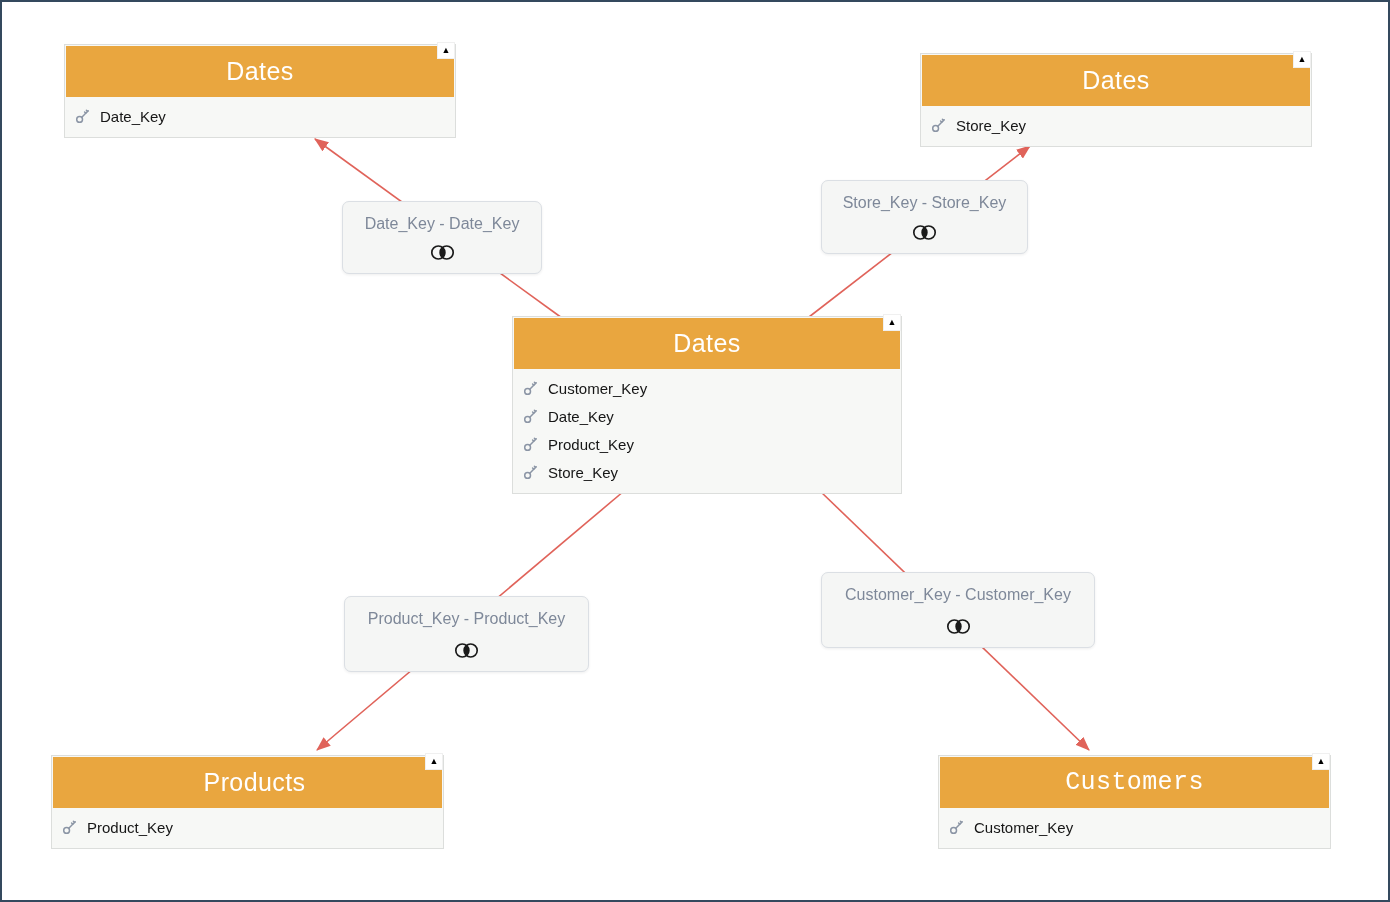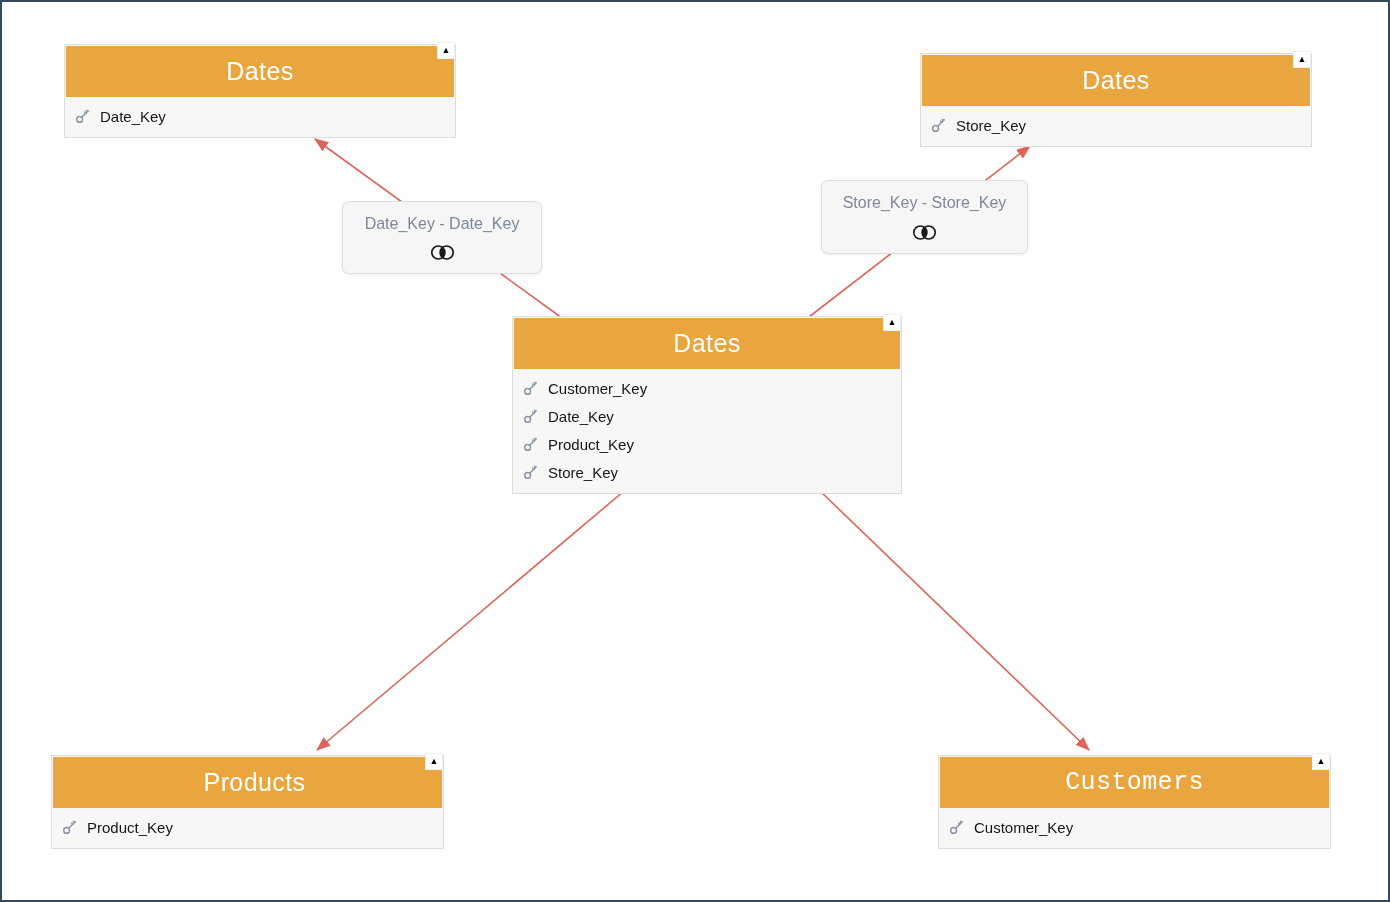--- a/index.html
+++ b/index.html
@@ -229,14 +229,34 @@
     <span class="rel-label" style="color: rgb(126, 136, 153);">Store_Key - Store_Key</span>
     <span class="join-icon">
       <svg width="27" height="19" viewBox="0 0 26 18">
         <circle cx="9" cy="9" r="6.3" fill="none" stroke="#1a1a1a" stroke-width="1.6"></circle>
         <circle cx="17" cy="9" r="6.3" fill="none" stroke="#1a1a1a" stroke-width="1.6"></circle>
         <path d="M13 4.13 A6.3 6.3 0 0 1 13 13.87 A6.3 6.3 0 0 1 13 4.13 Z" fill="#1a1a1a"></path>
       </svg>
     </span>
   </div>
 
-
+  <div class="rel-box" style="left: 342px; top: 594px; width: 245px; height: 76px;">
+    <span class="rel-label" style="color: rgb(126, 136, 153);">Product_Key - Product_Key</span>
+    <span class="join-icon">
+      <svg width="27" height="19" viewBox="0 0 26 18">
+        <circle cx="9" cy="9" r="6.3" fill="none" stroke="#1a1a1a" stroke-width="1.6"></circle>
+        <circle cx="17" cy="9" r="6.3" fill="none" stroke="#1a1a1a" stroke-width="1.6"></circle>
+        <path d="M13 4.13 A6.3 6.3 0 0 1 13 13.87 A6.3 6.3 0 0 1 13 4.13 Z" fill="#1a1a1a"></path>
+      </svg>
+    </span>
+  </div>
+
+  <div class="rel-box" style="left: 819px; top: 570px; width: 274px; height: 76px;">
+    <span class="rel-label" style="color: rgb(126, 136, 153);">Customer_Key - Customer_Key</span>
+    <span class="join-icon">
+      <svg width="27" height="19" viewBox="0 0 26 18">
+        <circle cx="9" cy="9" r="6.3" fill="none" stroke="#1a1a1a" stroke-width="1.6"></circle>
+        <circle cx="17" cy="9" r="6.3" fill="none" stroke="#1a1a1a" stroke-width="1.6"></circle>
+        <path d="M13 4.13 A6.3 6.3 0 0 1 13 13.87 A6.3 6.3 0 0 1 13 4.13 Z" fill="#1a1a1a"></path>
+      </svg>
+    </span>
+  </div>
 </div>
 
 </body></html>

